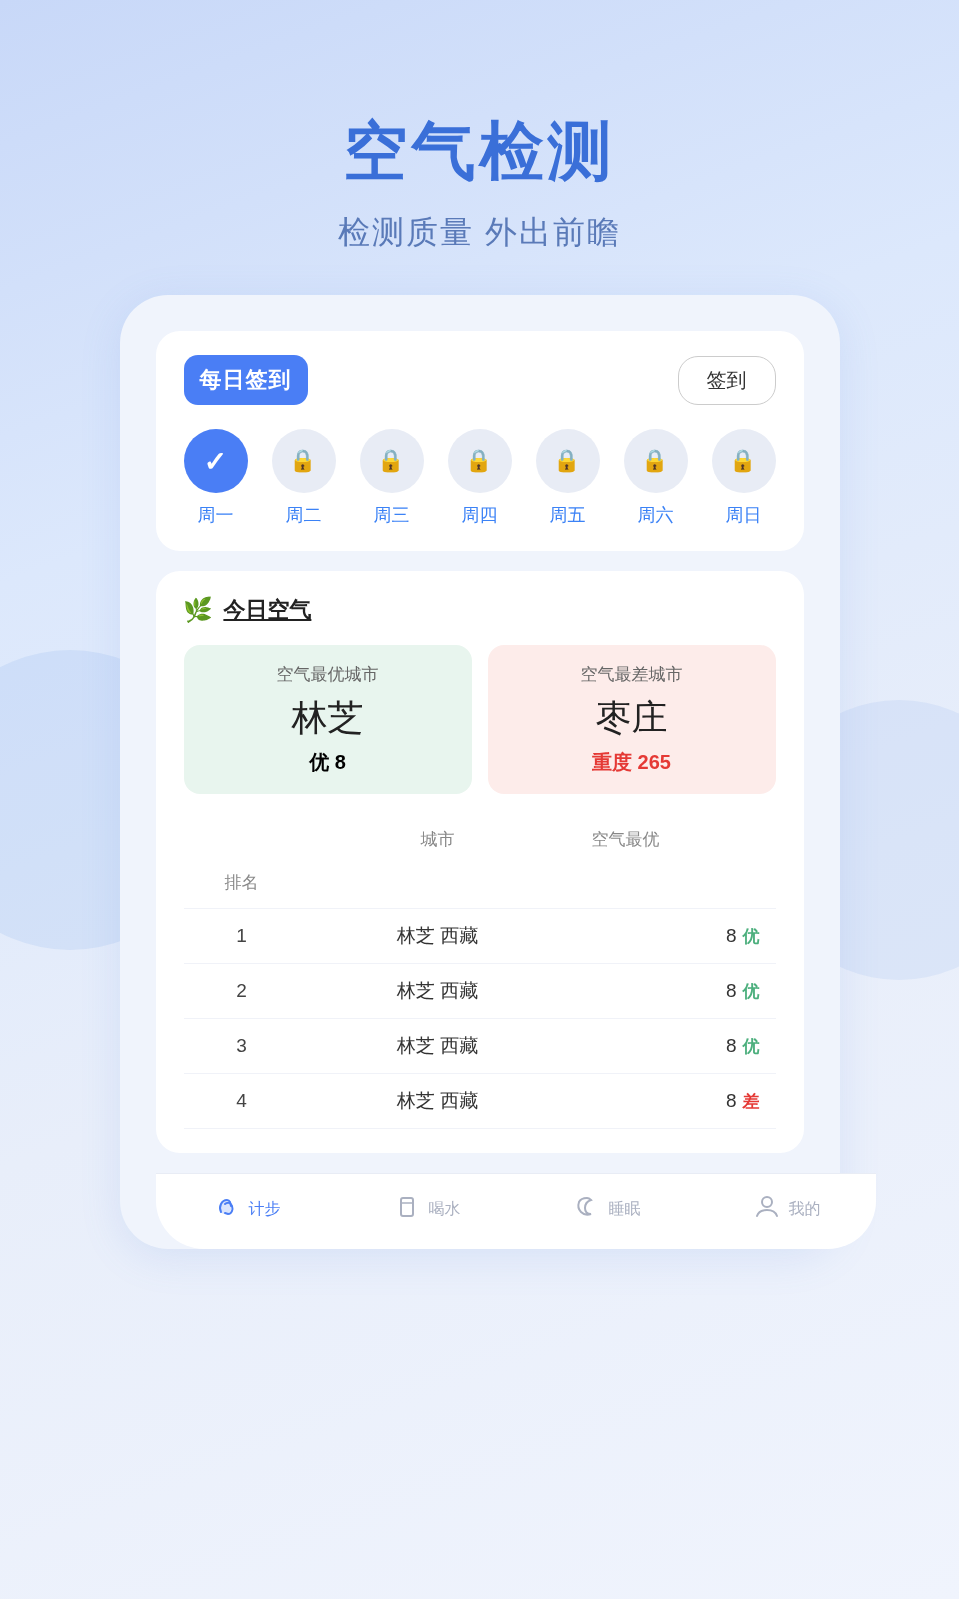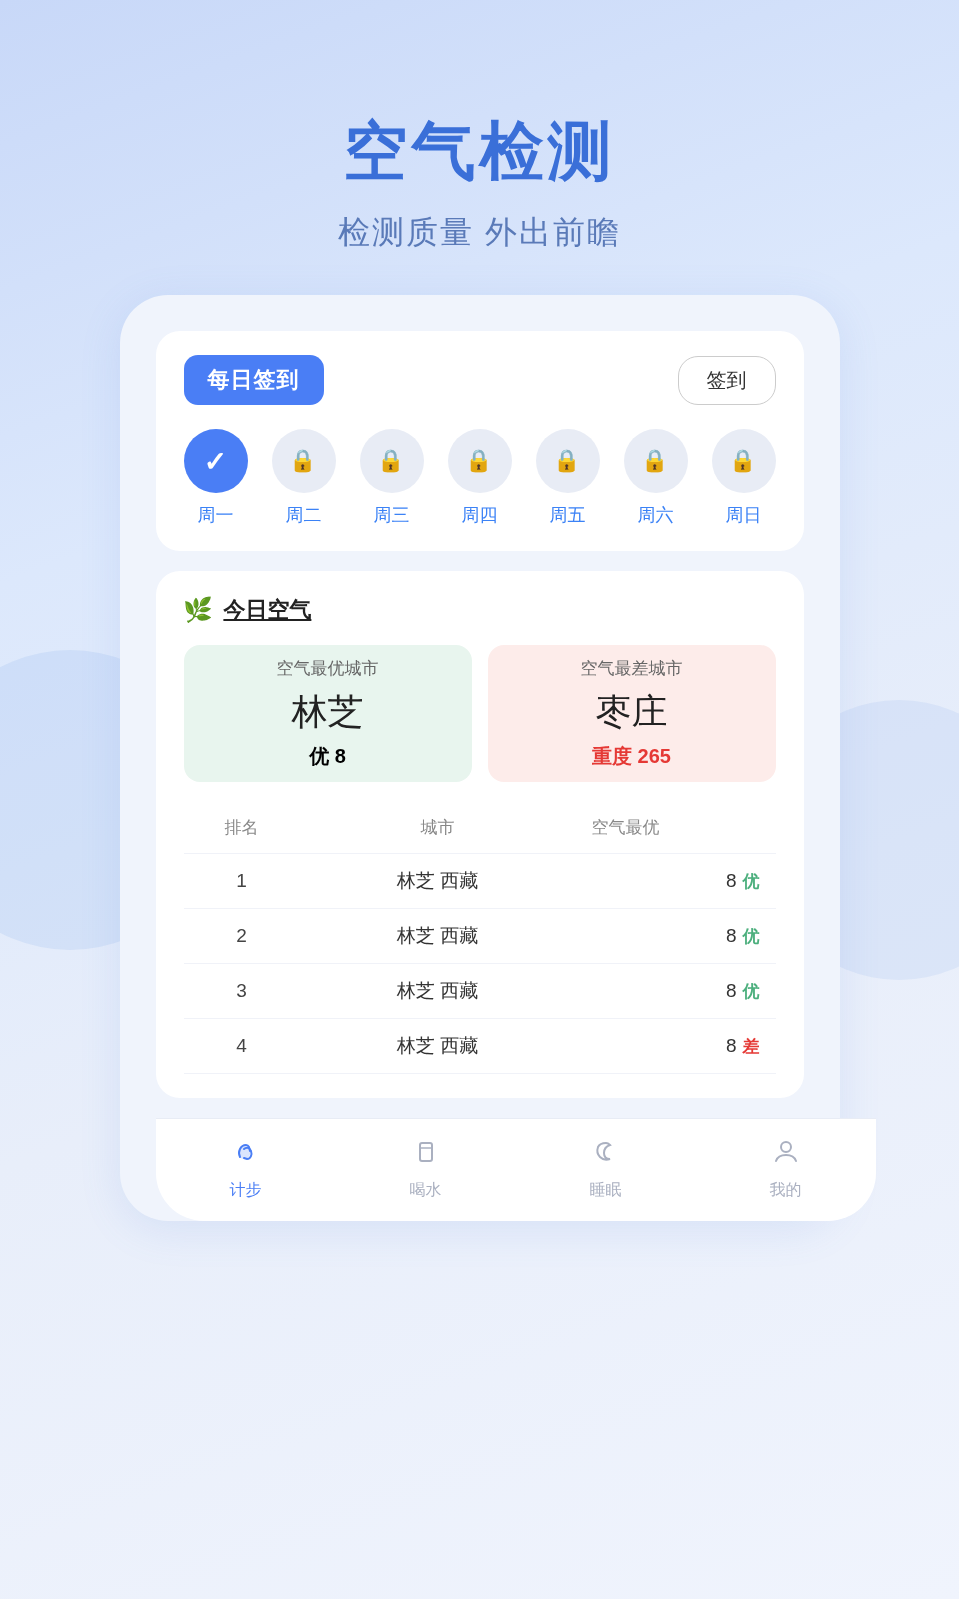--- a/index.html
+++ b/index.html
@@ -76,21 +76,21 @@
       display: flex;
       justify-content: space-between;
       align-items: center;
       margin-bottom: 24px;
     }
     .checkin-title-badge {
       background: #4a7ef5;
       color: #fff;
       font-size: 22px;
       font-weight: 700;
-      padding: 10px 24px;
+      padding: 10px 16px;
       border-radius: 14px;
       letter-spacing: 1px;
     }
     .checkin-btn {
       border: 1.5px solid #ccc;
       background: #fff;
       color: #333;
       font-size: 20px;
       padding: 10px 28px;
       border-radius: 20px;
@@ -158,21 +158,21 @@
     }
 
     .air-cards-row {
       display: flex;
       gap: 16px;
       margin-bottom: 24px;
     }
     .air-card {
       flex: 1;
       border-radius: 16px;
-      padding: 12px 20px;
+      padding: 18px 20px;
     }
     .air-card.best {
       background: #e8f5ee;
     }
     .air-card.worst {
       background: #fdecea;
     }
     .air-card-label {
       font-size: 17px;
       color: #666;
@@ -200,21 +200,21 @@
     }
     .ranking-header {
       display: flex;
       padding: 10px 16px;
       margin-bottom: 4px;
     }
     .ranking-header-cell {
       font-size: 17px;
       color: #888;
     }
-    .rank-col { width: 15%; text-align: center; }
+    .rank-col { width: 15%; text-align: center; margin-top: 43px; }
     .city-col { flex: 1; text-align: center; }
     .quality-col { width: 30%; }
 
     .ranking-row {
       display: flex;
       align-items: center;
       padding: 14px 16px;
       border-top: 1px solid #f0f2f8;
     }
     .ranking-row:last-child { border-bottom: 1px solid #f0f2f8; }
@@ -250,21 +250,21 @@
       background: #fff;
       border-top: 1px solid #e8ecf5;
       display: flex;
       justify-content: space-around;
       align-items: center;
       padding: 16px 0 20px 0;
       border-radius: 0 0 48px 48px;
     }
     .nav-item {
       display: flex;
-      flex-direction: column;
+      flex-direction: row;
       align-items: center;
       gap: 6px;
       cursor: pointer;
     }
     .nav-icon {
       font-size: 30px;
     }
     .nav-icon.active { color: #4a7ef5; }
     .nav-icon.inactive { color: #aab0c0; }
     .nav-label {

